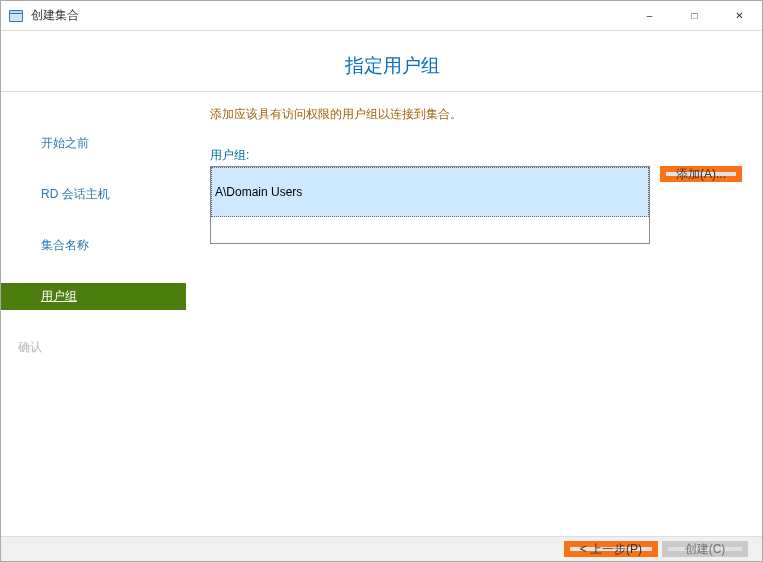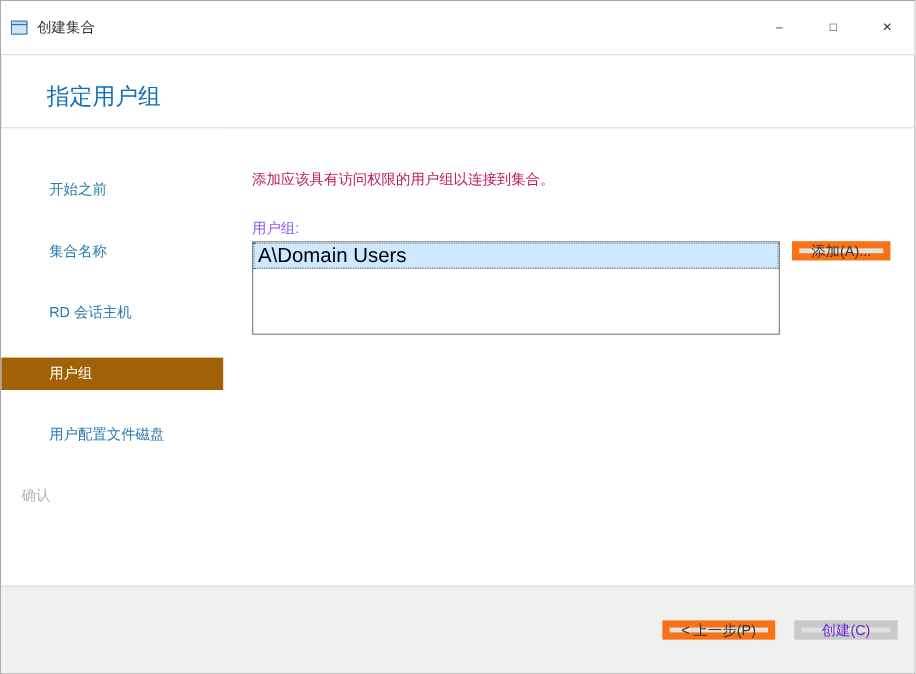--- a/index.html
+++ b/index.html
@@ -13,21 +13,21 @@
     }
     .window {
       width: 763px;
       height: 562px;
       background: #fff;
       border: 1px solid #aaa;
       display: flex;
       flex-direction: column;
     }
     .titlebar {
-      height: 45px;
+      height: 30px;
       display: flex;
       align-items: center;
       padding-left: 8px;
       background: #fff;
       border-bottom: 1px solid #ddd;
     }
     .titlebar-icon {
       width: 16px;
       height: 16px;
       margin-right: 6px;
@@ -51,20 +51,21 @@
       font-size: 10px;
       color: #333;
       background: transparent;
     }
     .page-header {
       padding: 22px 16px 12px 38px;
       border-bottom: 1px solid #ddd;
       color: #0a6ebd;
       font-size: 19px;
       font-weight: 400;
+      text-align: center;
     }
     .content {
       flex: 1;
       display: flex;
       overflow: hidden;
     }
     .sidebar {
       width: 185px;
       padding-top: 14px;
       background: #fff;
@@ -75,54 +76,54 @@
       color: #2a7ab0;
       cursor: pointer;
       margin-top: 24px;
     }
     .nav-item.disabled {
       color: #b5b5b5;
       cursor: default;
       padding-left: 17px;
     }
     .nav-item.active {
-      background: #a16207;
+      background: #4d7c0f;
       color: #fff;
+      text-decoration: underline;
     }
     .main {
       flex: 1;
       padding: 14px 18px 10px 24px;
       position: relative;
     }
     .instruction {
       font-size: 12px;
-      color: #be185d;
+      color: #a16207;
       margin-bottom: 24px;
-      margin-top: 20px;
     }
     .grouplabel {
       font-size: 12px;
-      color: #8b5cf6;
+      color: #0369a1;
       margin-bottom: 2px;
     }
     .group-row {
       display: flex;
       align-items: flex-start;
       gap: 10px;
     }
     .listbox {
       width: 440px;
       height: 78px;
       border: 1px solid #828790;
       background: #fff;
       overflow: auto;
     }
     .list-item {
-      padding: 1px 4px;
-      font-size: 17px;
+      padding: 18px 4px;
+      font-size: 12px;
     }
     .list-item.selected {
       background: #cde8ff;
       outline: 1px dotted #666;
       outline-offset: -1px;
     }
     .side-buttons {
       display: flex;
       flex-direction: column;
       gap: 8px;
@@ -134,27 +135,27 @@
       font-size: 12px;
       font-family: inherit;
       background: #e1e1e1;
       border: 6px solid #f97316;
       color: #333;
       cursor: pointer;
       display: inline-flex;
       align-items: center;
       justify-content: center;
     }
-    .btn:disabled { color: #6d28d9; background: #e1e1e1; border-color: #c9c9c9; cursor: default; }
+    .btn:disabled { color: #737373; background: #e1e1e1; border-color: #c9c9c9; cursor: default; }
     .footer {
       border-top: 1px solid #ddd;
-      padding: 28px 14px;
+      padding: 4px 14px;
       display: flex;
       justify-content: flex-end;
-      gap: 16px;
+      gap: 4px;
       background: #f0f0f0;
     }
     .footer .btn { min-width: 86px; }
     .btn.default { border-color: #0078d7; }
   </style>
 </head>
 <body>
 
 <div class="window">
 
@@ -172,24 +173,23 @@
       <div class="winbtn">□</div>
       <div class="winbtn close">✕</div>
     </div>
   </div>
 
   <div class="page-header">指定用户组</div>
 
   <div class="content">
     <div class="sidebar" id="sidebar">
         <div class="nav-item">开始之前</div>
+        <div class="nav-item">RD 会话主机</div>
         <div class="nav-item">集合名称</div>
-        <div class="nav-item">RD 会话主机</div>
         <div class="nav-item active">用户组</div>
-        <div class="nav-item">用户配置文件磁盘</div>
         <div class="nav-item disabled">确认</div>
       </div>
 
     <div class="main">
       <div class="instruction">添加应该具有访问权限的用户组以连接到集合。</div>
       <div class="grouplabel">用户组:</div>
       <div class="group-row">
         <div class="listbox" id="listbox">
             <div class="list-item selected">A\Domain Users</div>
           </div>

